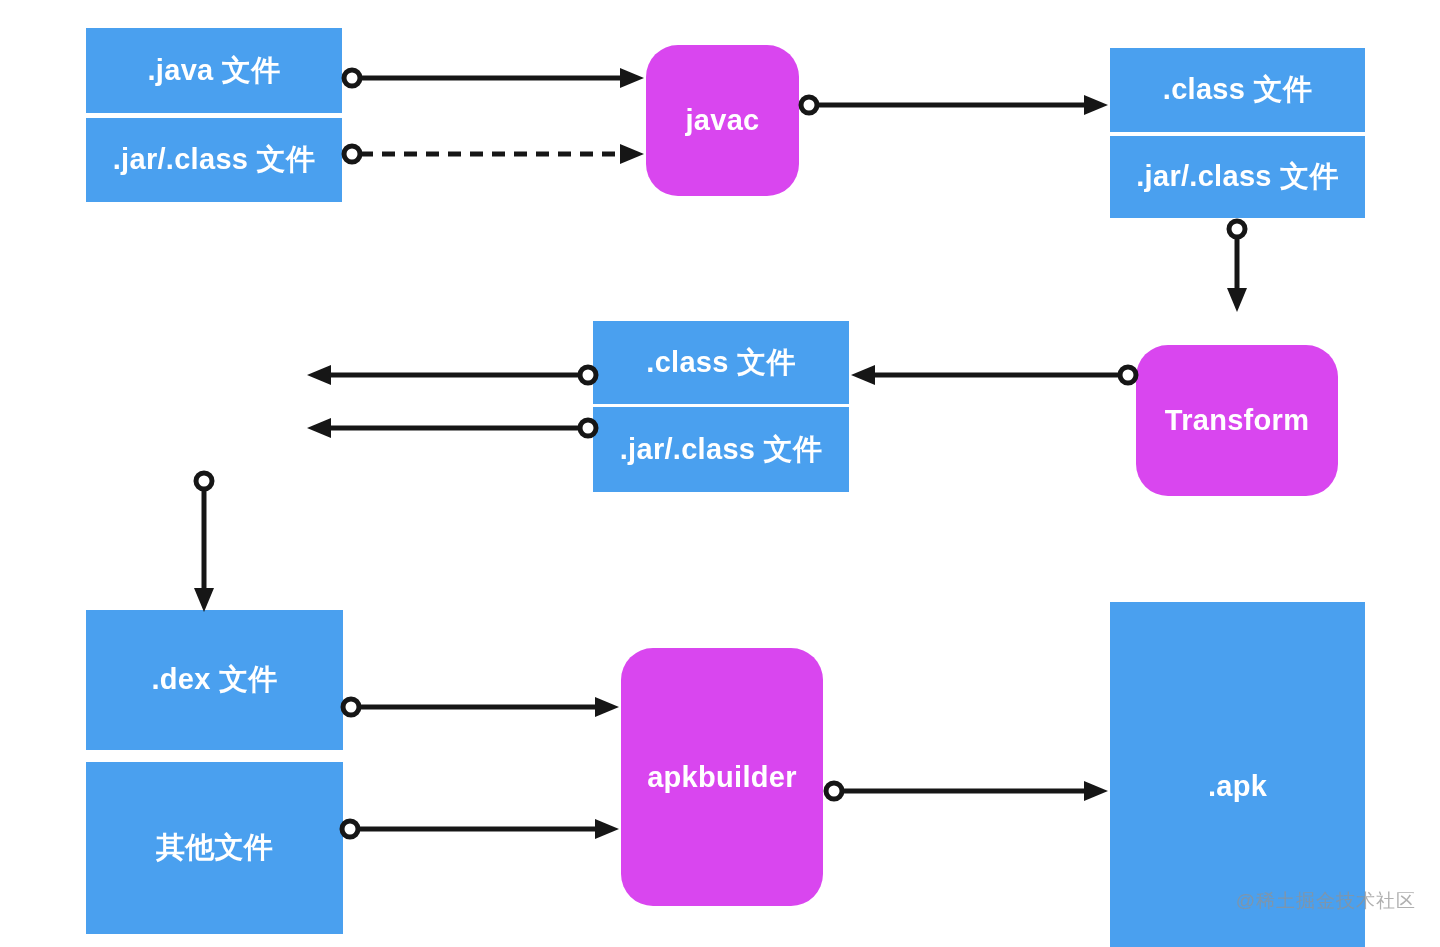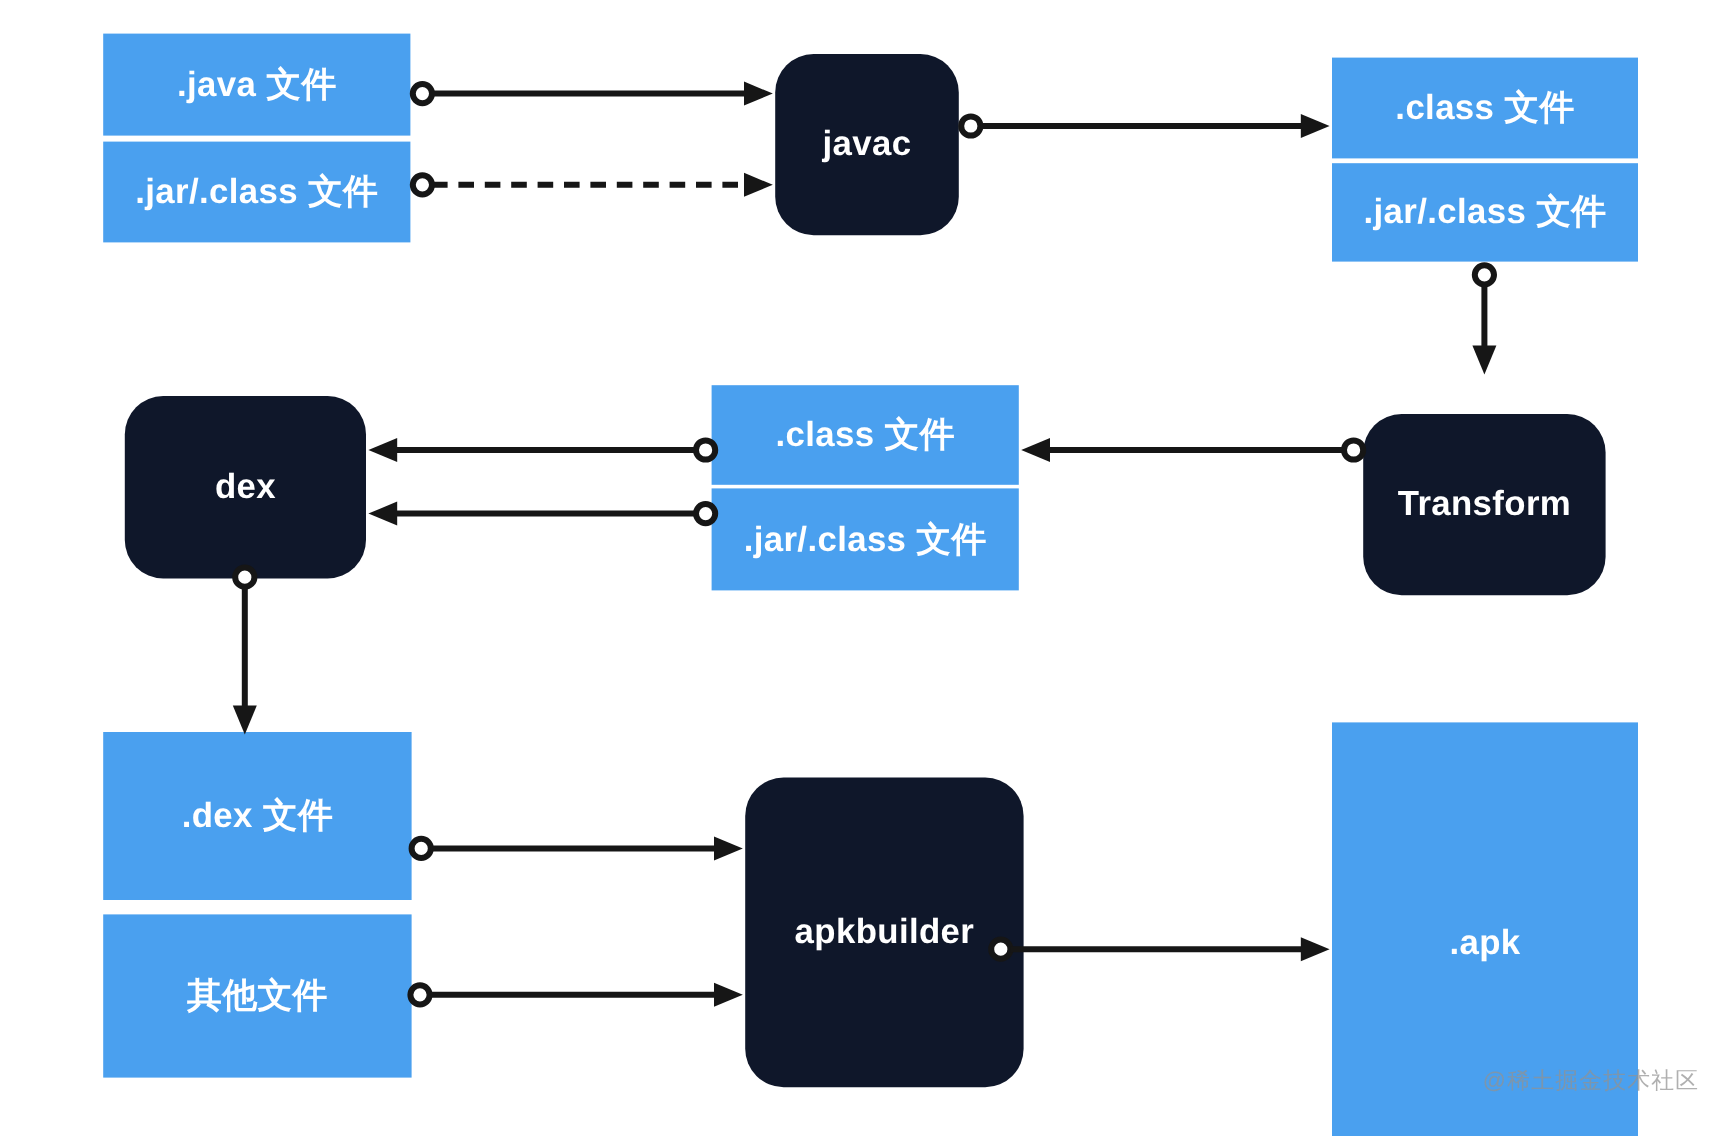--- a/index.html
+++ b/index.html
@@ -17,35 +17,35 @@
     align-items: center;
     justify-content: center;
     color: #ffffff;
     font-size: 29px;
     font-weight: bold;
     letter-spacing: 0.3px;
     box-sizing: border-box;
     white-space: nowrap;
   }
   .blue   { background: #4AA0EF; }
-  .orange { background: #0f172a; border-radius: 32px; }
+  .orange { background: #d946ef; border-radius: 32px; }
 
   
   [data-name="node-java-file"]            { left:  86px; top:  28px; width: 256px; height:  85px; }
   [data-name="node-jar-class-top-left"]   { left:  86px; top: 118px; width: 256px; height:  84px; }
   [data-name="node-javac"]                { left: 646px; top:  45px; width: 153px; height: 151px; }
   [data-name="node-class-file-top"]       { left:1110px; top:  48px; width: 255px; height:  84px; }
   [data-name="node-jar-class-top-right"]  { left:1110px; top: 136px; width: 255px; height:  82px; }
   [data-name="node-transform"]            { left:1136px; top: 314px; width: 202px; height: 151px; margin-top: 31px; }
   [data-name="node-class-file-mid"]       { left: 593px; top: 321px; width: 256px; height:  83px; }
   [data-name="node-jar-class-mid"]        { left: 593px; top: 407px; width: 256px; height:  85px; }
   [data-name="node-dex"]                  { left: 104px; top: 330px; width: 201px; height: 152px; }
   [data-name="node-dex-file"]             { left:  86px; top: 610px; width: 257px; height: 140px; }
-  [data-name="node-other-files"]          { left:  86px; top: 762px; width: 257px; height: 136px; }
-  [data-name="node-apkbuilder"]           { left: 621px; top: 648px; width: 232px; height: 258px; }
+  [data-name="node-other-files"]          { left:  86px; top: 762px; width: 257px; height: 172px; }
+  [data-name="node-apkbuilder"]           { left: 621px; top: 648px; width: 202px; height: 258px; }
   [data-name="node-apk"]                  { left:1110px; top: 602px; width: 255px; height: 368px; }
 
   .arrows-layer {
     position: absolute;
     left: 0; top: 0;
     width: 1440px; height: 947px;
     pointer-events: none;
   }
   .arrows-layer line    { stroke: #161616; stroke-width: 5; }
   .arrows-layer circle  { stroke: #161616; stroke-width: 5; fill: #ffffff; }
@@ -71,21 +71,20 @@
   <div class="node blue" data-name="node-class-file-top">.class 文件</div>
   <div class="node blue" data-name="node-jar-class-top-right">.jar/.class 文件</div>
   <div class="node blue" data-name="node-class-file-mid">.class 文件</div>
   <div class="node blue" data-name="node-jar-class-mid">.jar/.class 文件</div>
   <div class="node blue" data-name="node-dex-file">.dex 文件</div>
   <div class="node blue" data-name="node-other-files">其他文件</div>
   <div class="node blue" data-name="node-apk">.apk</div>
 
   <div class="node orange" data-name="node-javac">javac</div>
   <div class="node orange" data-name="node-transform">Transform</div>
-  <div class="node orange" data-name="node-dex">dex</div>
   <div class="node orange" data-name="node-apkbuilder">apkbuilder</div>
 
   <svg class="arrows-layer" data-name="arrows-layer" viewBox="0 0 1440 947" xmlns="http://www.w3.org/2000/svg">
 
     <g data-name="arrow-java-file-to-javac">
       <circle cx="352" cy="78" r="8"></circle>
       <line x1="360" y1="78" x2="622" y2="78"></line>
       <polygon points="644,78 620,68 620,88"></polygon>
     </g>
 

